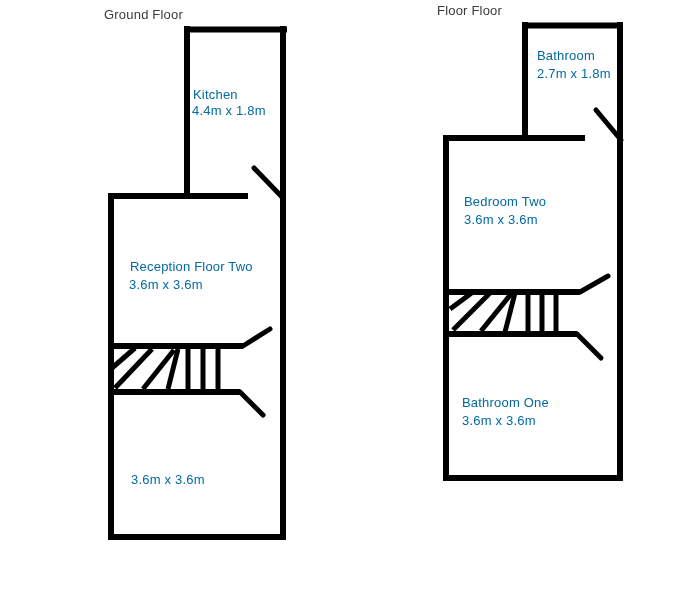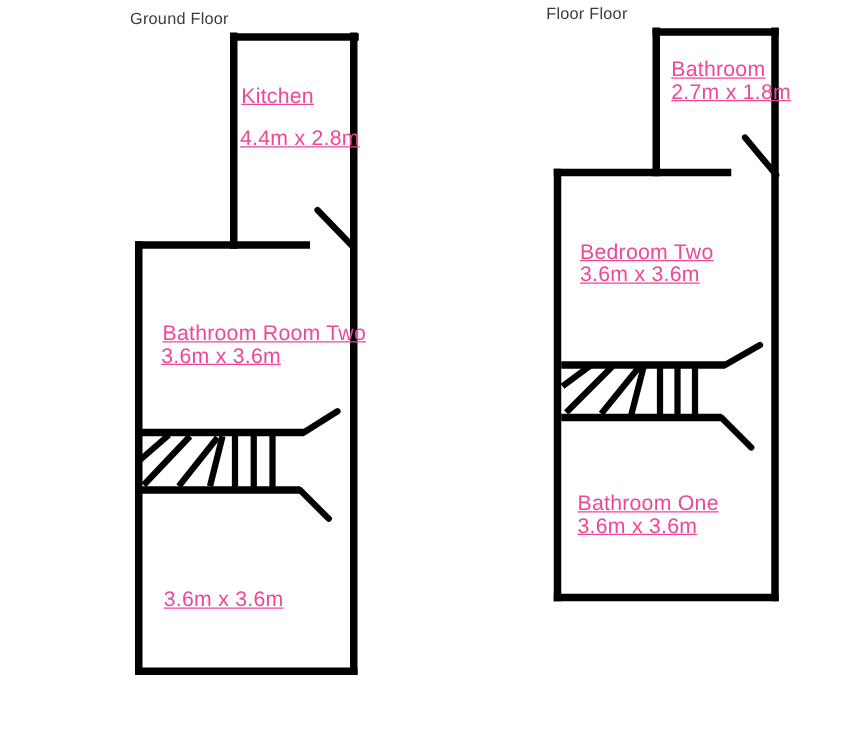--- a/index.html
+++ b/index.html
@@ -15,26 +15,25 @@
     position: absolute;
     left: 0; top: 0;
     width: 689px; height: 601px;
   }
   .plan-svg line { stroke: #000000; }
   .wall { stroke-width: 6px; }
   .wall-thin { stroke-width: 5px; stroke-linecap: round; }
   .tread { stroke-width: 5px; }
   .label {
     position: absolute;
-    color: #ec4899;
-    font-size: 17px;
+    color: #0369a1;
+    font-size: 13px;
     line-height: 15px;
     white-space: nowrap;
     letter-spacing: 0.2px;
-    text-decoration: underline;
   }
   .floor-title {
     position: absolute;
     color: #3a3a3a;
     font-size: 13px;
     white-space: nowrap;
     letter-spacing: 0.2px;
   }
 </style>
 </head>
@@ -92,24 +91,24 @@
         <line class="tread" x1="505" y1="332" x2="515" y2="293"></line>
         <line class="tread" x1="528" y1="292" x2="528" y2="336"></line>
         <line class="tread" x1="542" y1="292" x2="542" y2="336"></line>
         <line class="tread" x1="556" y1="292" x2="556" y2="336"></line>
       </g>
     </g>
   </svg>
 
   <div class="floor-title" style="left:104px; top:7px;">Ground Floor</div>
 
-  <div class="label" style="left:193px; top:69px;text-align:center;">Kitchen</div>
-  <div class="label" style="left:192px; top:103px;">4.4m x 2.8m</div>
+  <div class="label" style="left:193px; top:87px;text-align:center;">Kitchen</div>
+  <div class="label" style="left:192px; top:103px;">4.4m x 1.8m</div>
 
-  <div class="label" style="left:130px; top:259px;">Bathroom Room Two</div>
+  <div class="label" style="left:130px; top:259px;">Reception Floor Two</div>
   <div class="label" style="left:129px; top:277px;">3.6m x 3.6m</div>
 
   <div class="label" style="left:131px; top:472px;">3.6m x 3.6m</div>
 
   <div class="floor-title" style="left:437px; top:3px;">Floor Floor</div>
 
   <div class="label" style="left:537px; top:48px;">Bathroom</div>
   <div class="label" style="left:537px; top:66px;">2.7m x 1.8m</div>
 
   <div class="label" style="left:464px; top:194px;">Bedroom Two</div>

